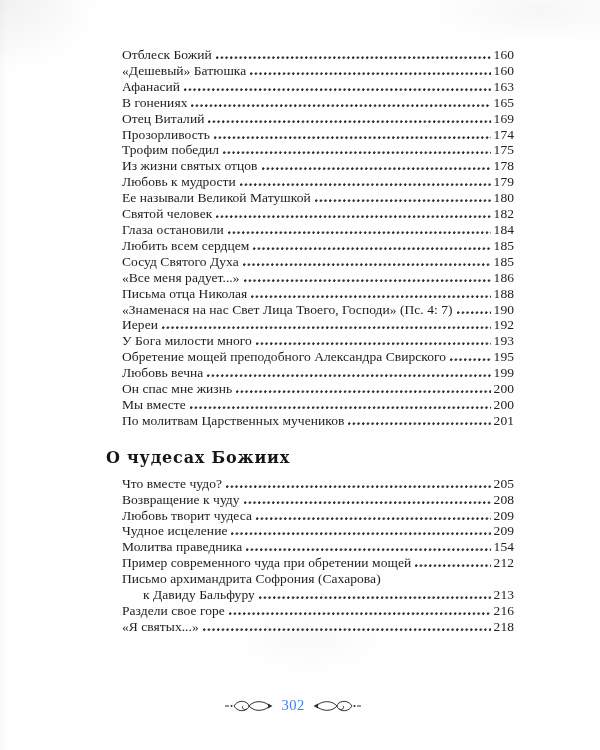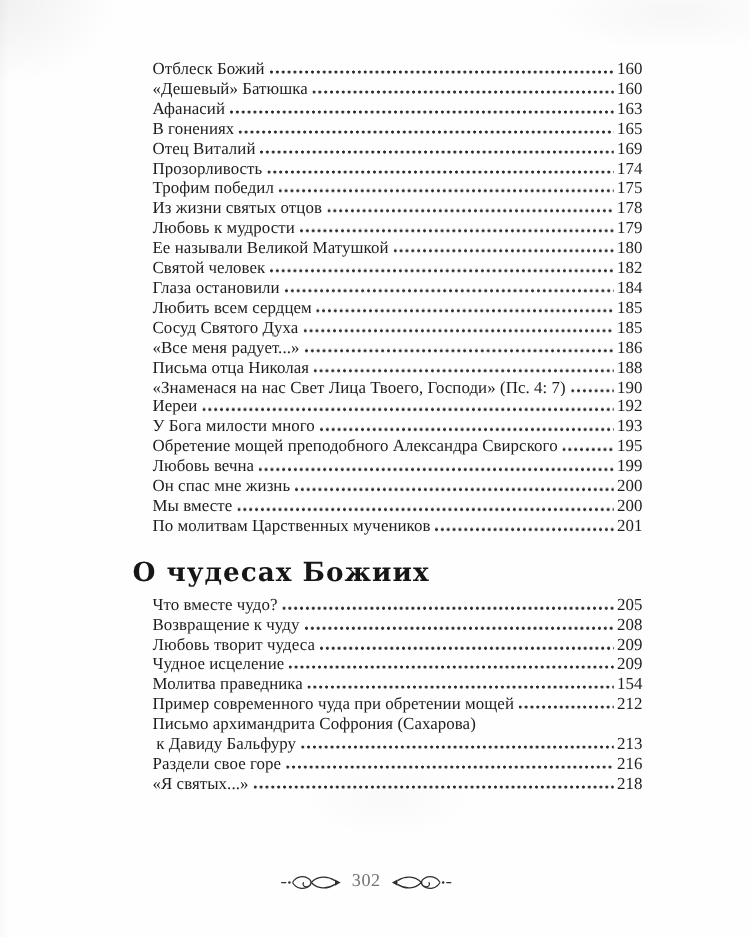--- a/index.html
+++ b/index.html
@@ -55,44 +55,44 @@
     margin: 0 3px 0 4px;
     background-image: radial-gradient(circle at 1.2px 1.6px, #2b2b2b 1.02px, rgba(0,0,0,0) 1.42px);
     background-size: 4.7px 3px;
     background-repeat: repeat-x;
   }
   .row .pagenum {
     flex: 0 0 auto;
     white-space: nowrap;
   }
   .row.wrap-first .title { flex: 1 1 auto; }
-  .row.cont .title { margin-left: 3px; }
+  .row.cont .title { margin-left: 21px; }
   .heading {
     margin: 16px 0 5px -16px;
     font-family: "DejaVu Serif", "Liberation Serif", serif;
-    font-size: 21px;
+    font-size: 16px;
     font-weight: bold;
     line-height: 26px;
     letter-spacing: 0.8px;
     color: #161616;
   }
   .footer {
     position: absolute;
     left: -14px;
     right: 0;
     top: 697px;
     display: flex;
     justify-content: center;
     align-items: center;
     gap: 5px;
   }
   .footer .num {
     font-size: 14.5px;
     letter-spacing: 0.5px;
-    color: #737373;
+    color: #3b82f6;
   }
   .orn { display: inline-flex; align-items: center; }
   .orn.mirrored { transform: scaleX(-1); }
 </style>
 </head>
 <body>
 
 <div class="page">
 
   <div class="toc" id="toc">

